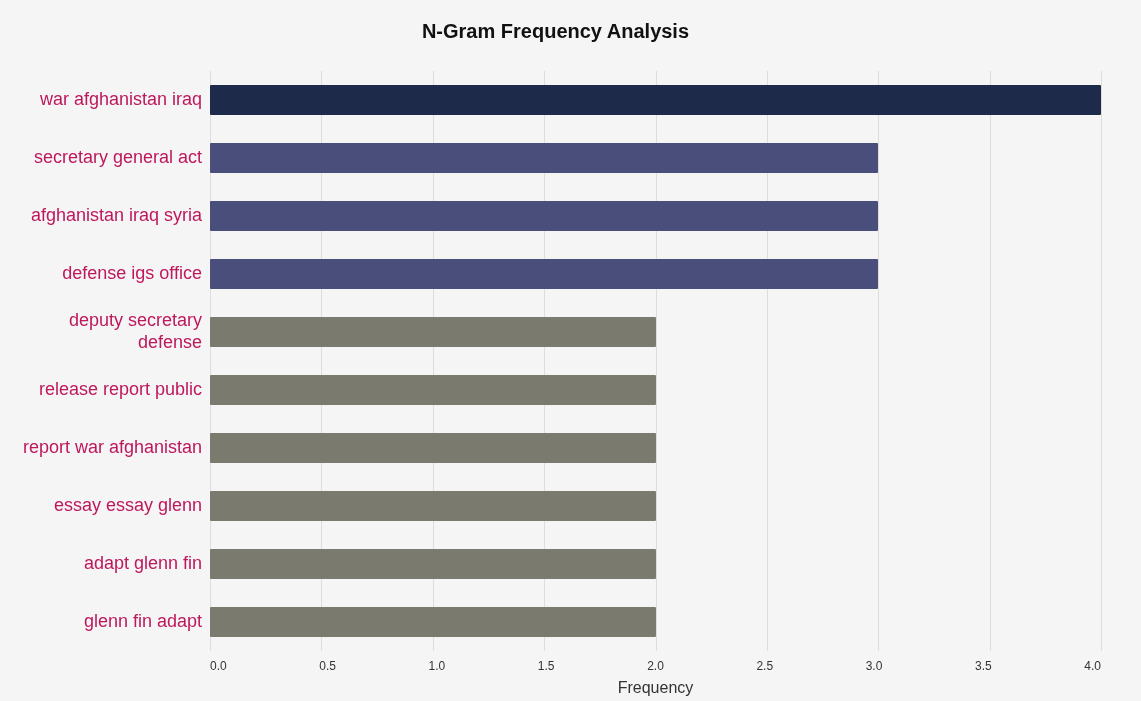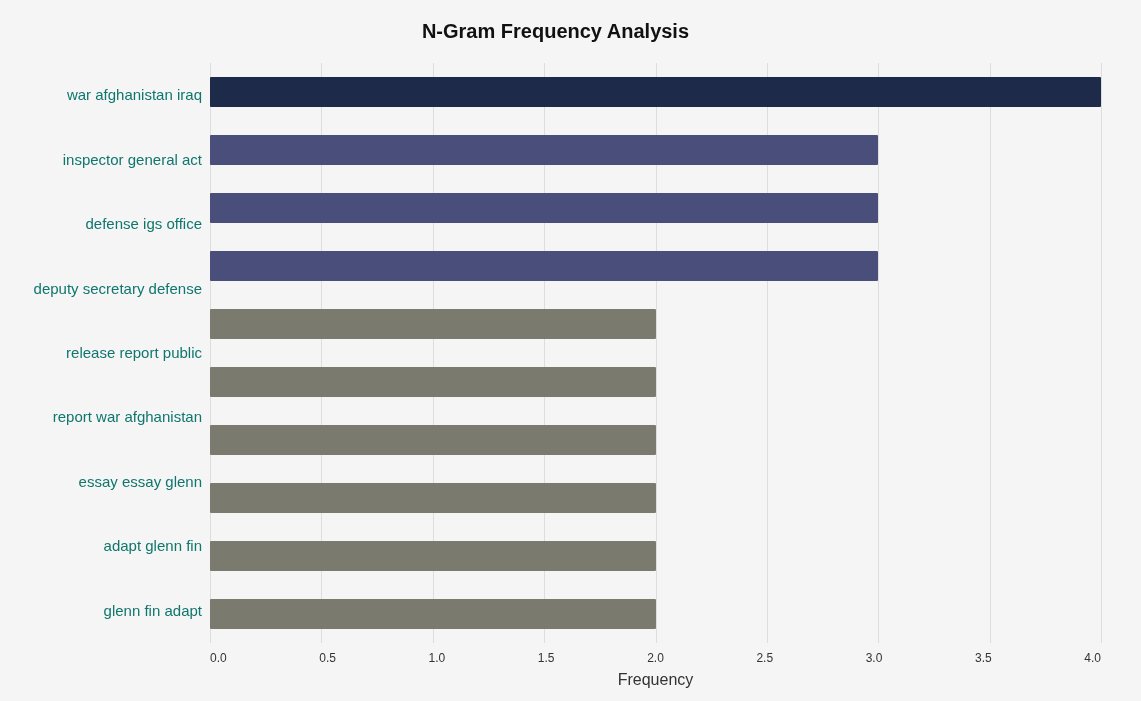--- a/index.html
+++ b/index.html
@@ -20,43 +20,43 @@
       height: 701px;
       padding: 20px 40px 60px 10px;
       position: relative;
     }
 
     .chart-title {
       text-align: center;
       font-size: 20px;
       font-weight: bold;
       color: #111;
-      margin-bottom: 20px;
+      margin-bottom: 28px;
     }
 
     .chart-area {
       display: flex;
       width: 100%;
       height: 580px;
       position: relative;
     }
 
     .y-labels {
       display: flex;
       flex-direction: column;
       justify-content: space-around;
       width: 200px;
       padding-right: 8px;
       flex-shrink: 0;
     }
 
     .y-label {
-      text-align: center;
-      font-size: 15px;
-      color: #0f766e;
+      text-align: right;
+      font-size: 18px;
+      color: #be185d;
       line-height: 1.2;
       display: flex;
       align-items: center;
       justify-content: flex-end;
       height: 52px;
     }
 
     .bars-section {
       flex: 1;
       display: flex;
@@ -155,21 +155,22 @@
 </head>
 <body>
 
 <div class="chart-container">
   <div class="chart-title">N-Gram Frequency Analysis</div>
 
   <div class="chart-area">
 
     <div class="y-labels" id="y-labels">
         <div class="y-label">war afghanistan iraq</div>
-        <div class="y-label">inspector general act</div>
+        <div class="y-label">secretary general act</div>
+        <div class="y-label">afghanistan iraq syria</div>
         <div class="y-label">defense igs office</div>
         <div class="y-label">deputy secretary defense</div>
         <div class="y-label">release report public</div>
         <div class="y-label">report war afghanistan</div>
         <div class="y-label">essay essay glenn</div>
         <div class="y-label">adapt glenn fin</div>
         <div class="y-label">glenn fin adapt</div>
       </div>
 
     <div class="bars-section">

